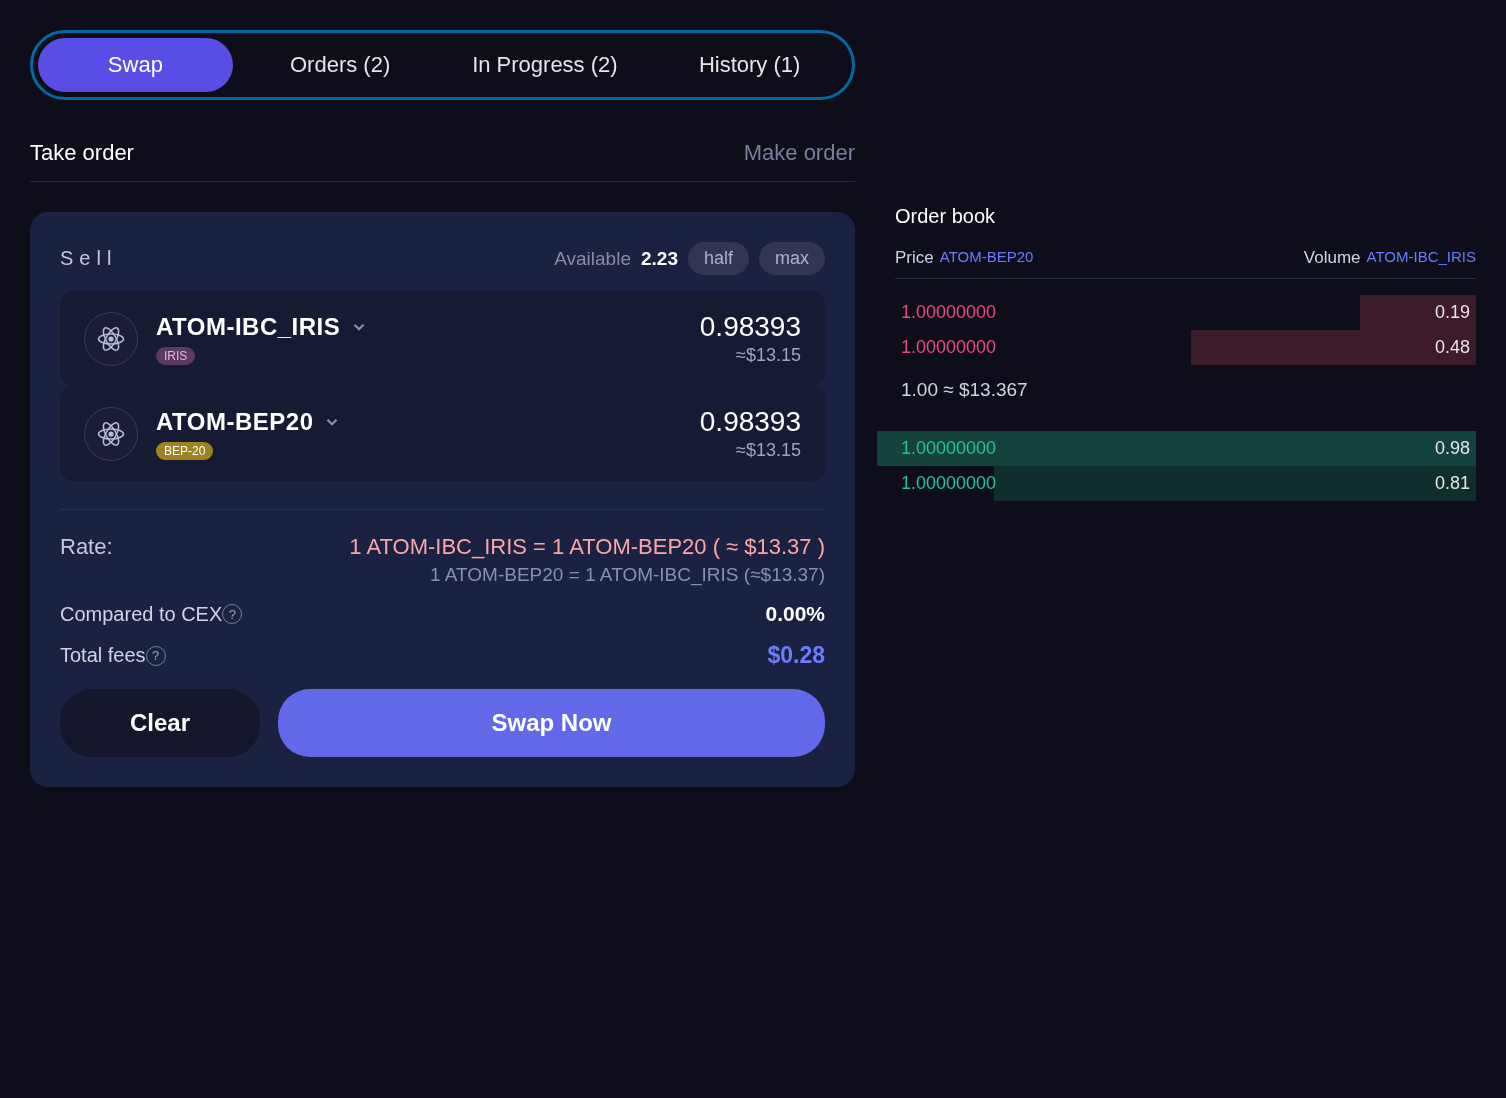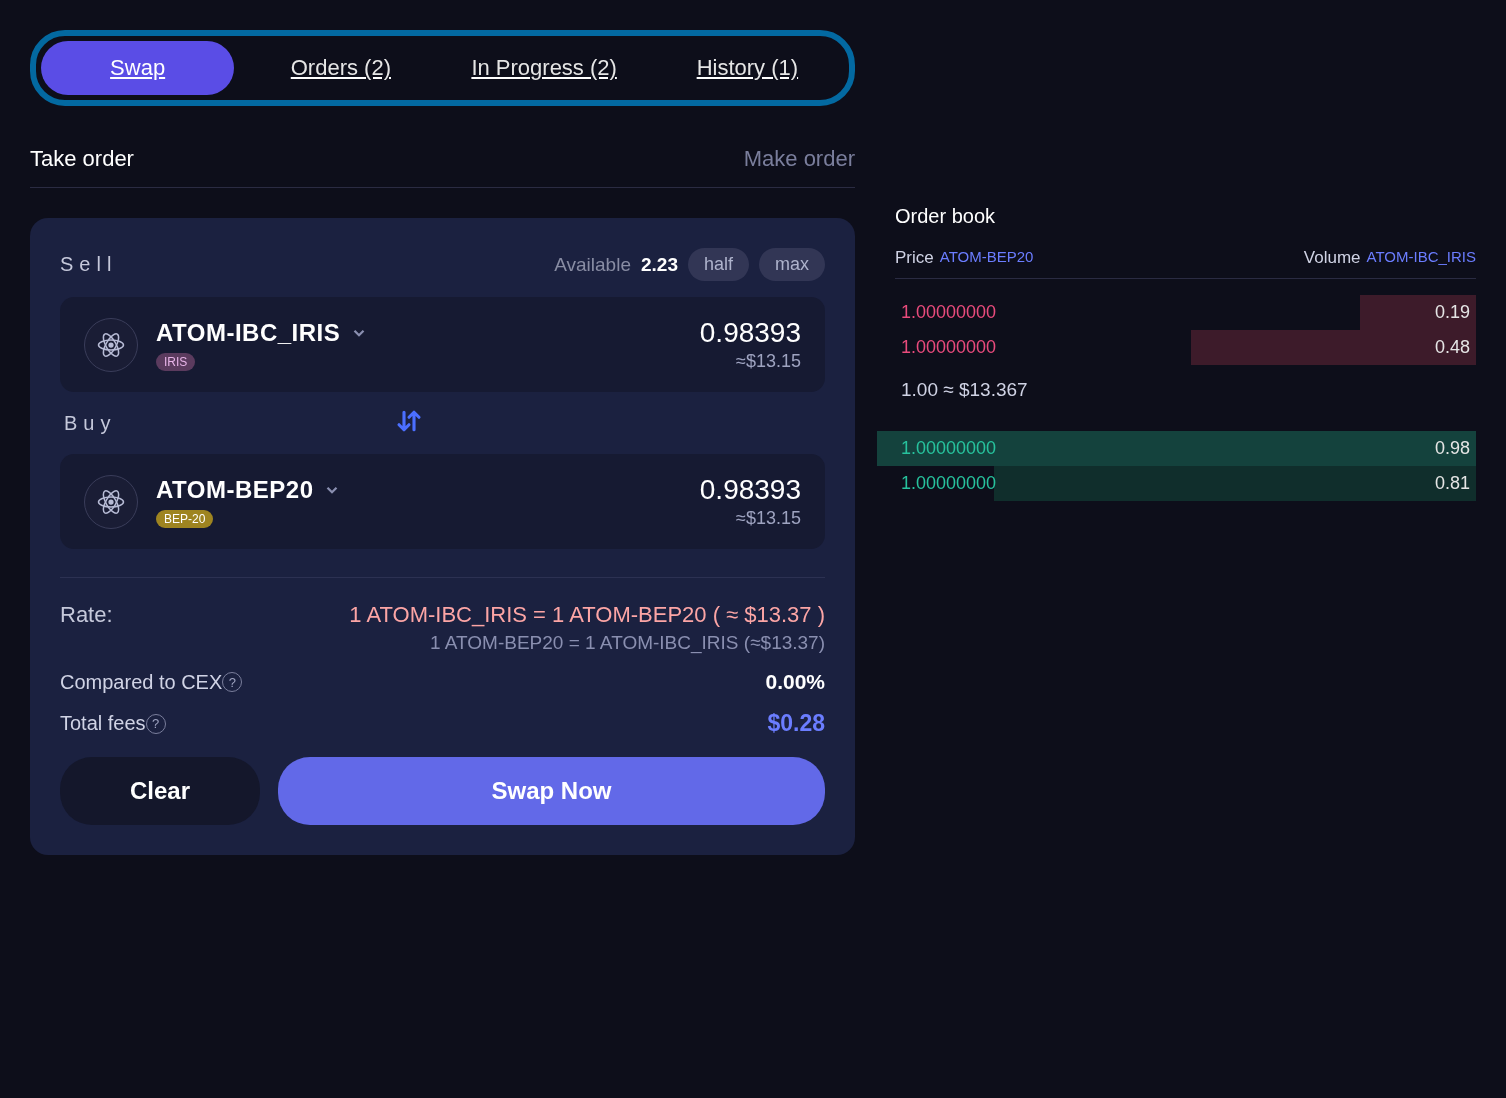--- a/index.html
+++ b/index.html
@@ -11,25 +11,24 @@
   width: 1506px;
   display: flex;
   gap: 40px;
 }
 .left-panel { flex: 0 0 825px; }
 .right-panel { flex: 1; padding-top: 175px; }
 
 
 .tabs {
   display: flex;
-  border: 6px solid #0369a1;
+  border: 3px solid #0369a1;
   border-radius: 35px;
   padding: 5px;
   gap: 10px;
-  text-decoration: underline;
 }
 .tab {
   flex: 1;
   text-align: center;
   padding: 14px 20px;
   border-radius: 30px;
   font-size: 22px;
   cursor: pointer;
   color: #e5e5e5;
 }
@@ -259,30 +258,20 @@
           </span>
         </div>
         <span class="chain-badge badge-iris">IRIS</span>
       </div>
       <div class="amount-col">
         <div class="amount">0.98393</div>
         <div class="amount-usd">≈$13.15</div>
       </div>
     </div>
 
-    <div class="swap-divider">
-      <div class="section-label">Buy</div>
-      <div class="swap-icon">
-        <svg width="34" height="30" viewBox="0 0 24 24" fill="none" stroke="#4b6fff" stroke-width="2.5" stroke-linecap="round">
-          <path d="M8 5v14M8 19l-4-4M8 19l4-4"></path>
-          <path d="M16 19V5M16 5l-4 4M16 5l4 4"></path>
-        </svg>
-      </div>
-      <div style="width:120px"></div>
-    </div>
 
     <div class="token-row">
       <div class="token-icon">
         <svg class="atom-svg" viewBox="0 0 24 24" fill="none" stroke="#b8bcd6" stroke-width="1.2">
           <circle cx="12" cy="12" r="1.5" fill="#b8bcd6"></circle>
           <ellipse cx="12" cy="12" rx="10" ry="4"></ellipse>
           <ellipse cx="12" cy="12" rx="10" ry="4" transform="rotate(60 12 12)"></ellipse>
           <ellipse cx="12" cy="12" rx="10" ry="4" transform="rotate(-60 12 12)"></ellipse>
         </svg>
       </div>

